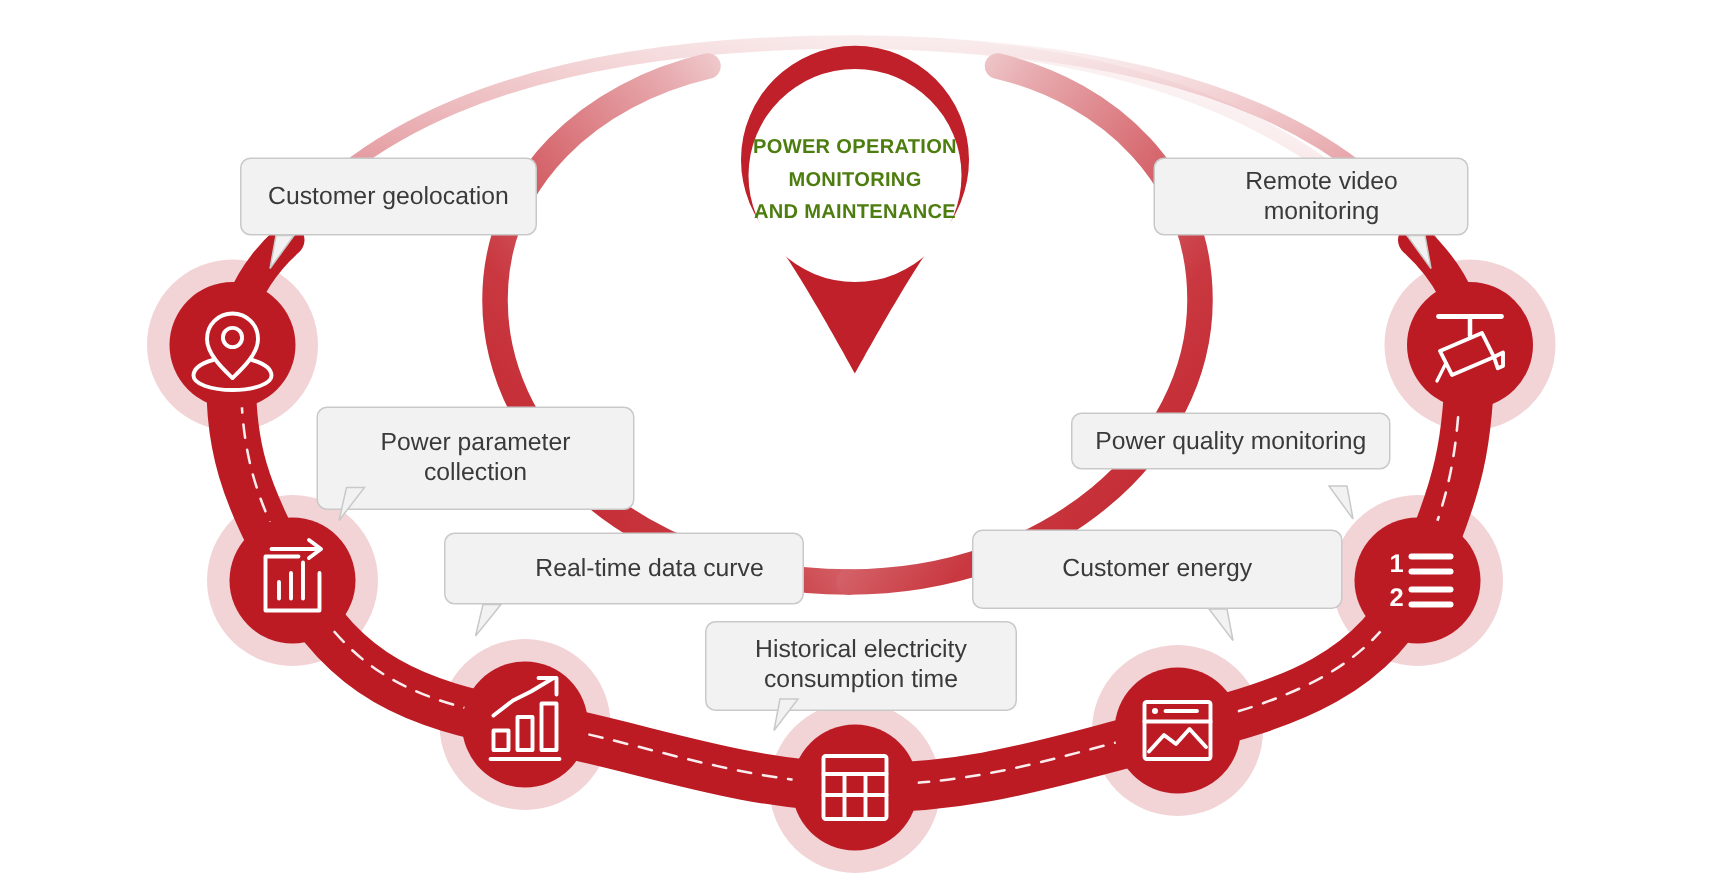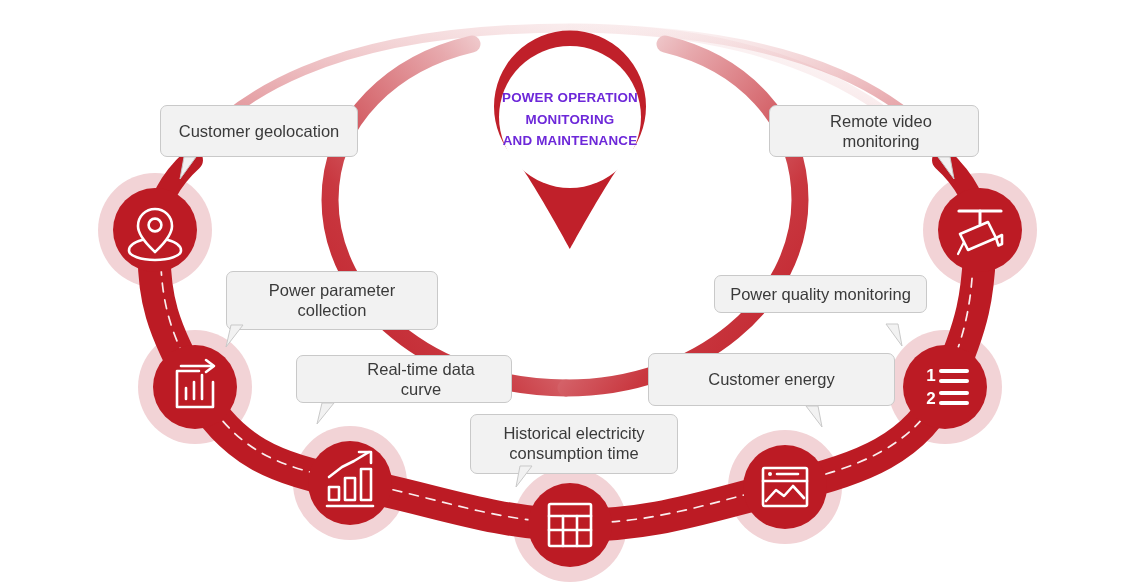--- a/index.html
+++ b/index.html
@@ -22,21 +22,21 @@
     padding:7px 14px;
     z-index:40;
   }
   .label.two{line-height:1.2;}
 
   .pin-text{
     position:absolute;
     z-index:60;
     width:152px;
     text-align:center;
-    color:#6d28d9;
+    color:#4d7c0f;
     font-size:13.4px;
     font-weight:bold;
     letter-spacing:.2px;
     line-height:1.62;
   }
 </style>
 </head>
 <body>
 
 <div id="stage">
@@ -194,32 +194,32 @@
   </div>
 
   <div class="label" style="left:160px; top:105px; width:198px; height:52px;">
     <span>Customer geolocation</span>
   </div>
 
   <div class="label" style="left:769px; top:105px; width:210px; height:52px;padding-left:28px;">
     <span>Remote video monitoring</span>
   </div>
 
-  <div class="label two" style="left:211px; top:271px; width:212px; height:59px;margin-left:15px;">
+  <div class="label two" style="left:211px; top:271px; width:212px; height:69px;">
     <span>
       <span>Power parameter</span><br>
       <span>collection</span>
     </span>
   </div>
 
   <div class="label" style="left:714px; top:275px; width:213px; height:38px;">
     <span>Power quality monitoring</span>
   </div>
 
-  <div class="label" style="left:296px; top:355px; width:216px; height:48px;padding-left:48px;">
+  <div class="label" style="left:296px; top:355px; width:240px; height:48px;padding-left:48px;">
     <span>Real-time data curve</span>
   </div>
 
   <div class="label two" style="left:648px; top:353px; width:247px; height:53px;">
     <span>
       <span>Customer energy</span><br>
     </span>
   </div>
 
   <div class="label two" style="left:470px; top:414px; width:208px; height:60px;">

